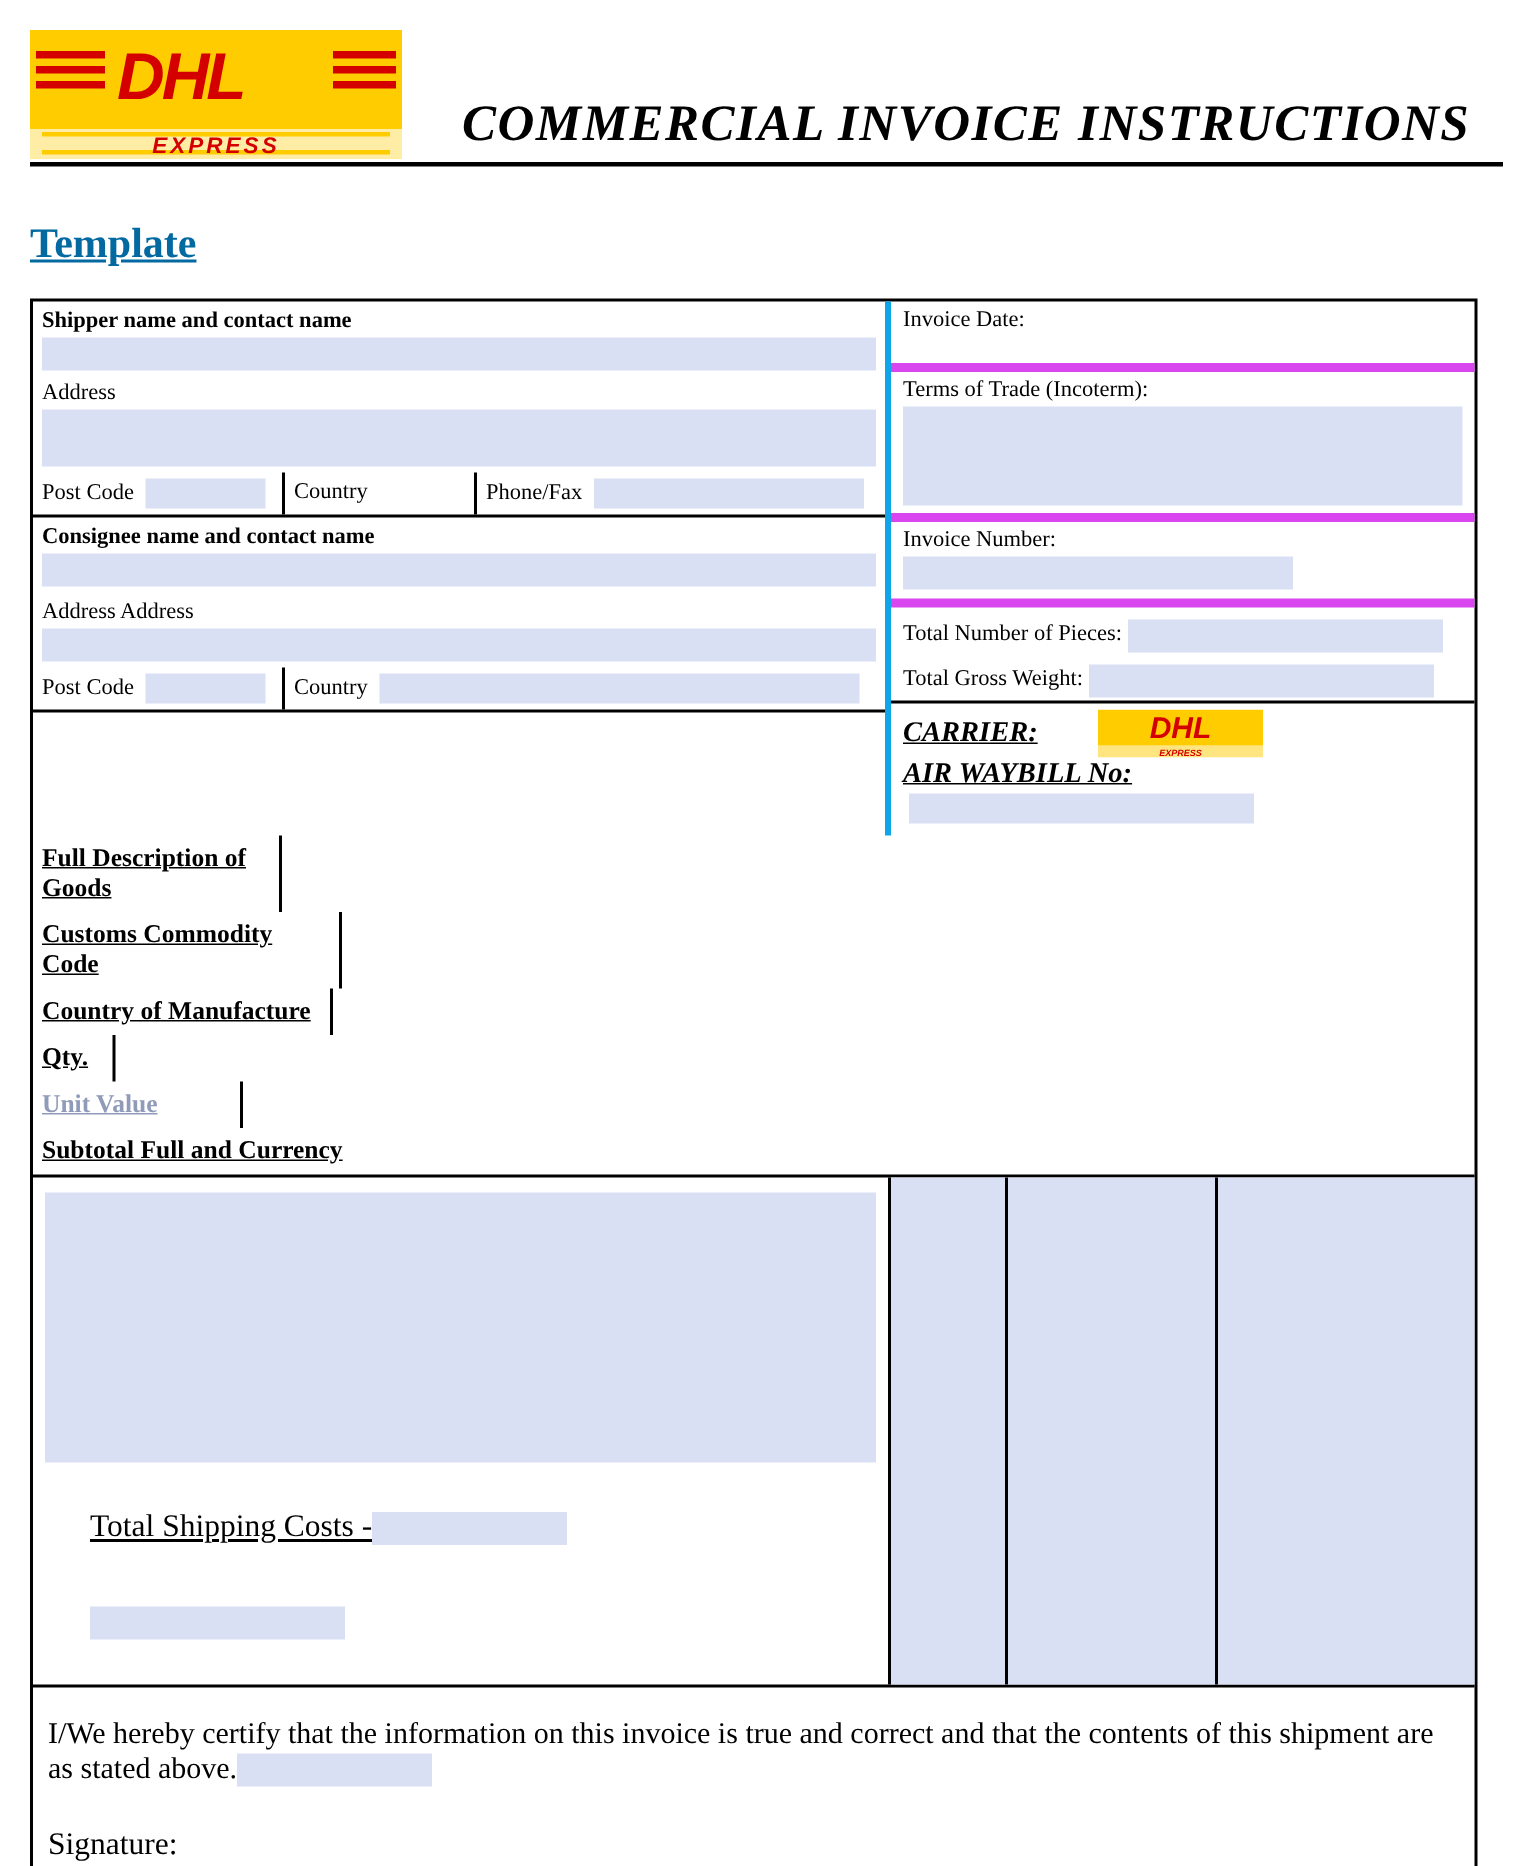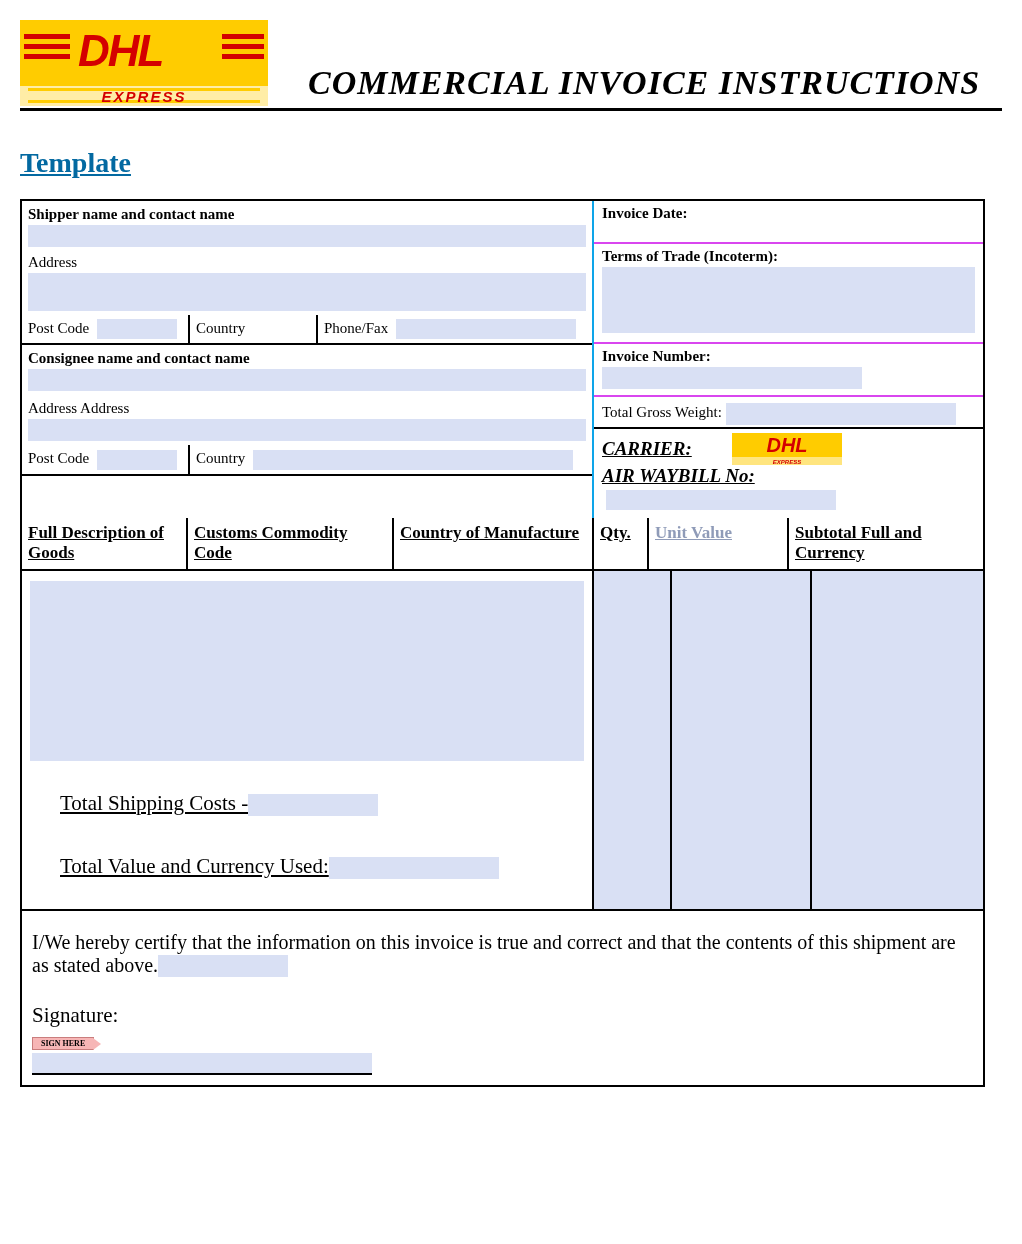--- a/index.html
+++ b/index.html
@@ -42,21 +42,21 @@
     margin: 20px 0 20px 0;
   }
 
   
   .form {
     border: 2px solid #000;
     width: 965px;
     font-size: 16px;
   }
   .row { display: flex; }
-  .left-col { width: 572px; border-right: 2px solid #0ea5e9; }
+  .left-col { width: 572px; border-right: 4px solid #0ea5e9; }
   .right-col { flex: 1; }
 
   .box {
     border-bottom: 2px solid #000;
     padding: 4px 6px 4px 6px;
     position: relative;
   }
   .box.no-bottom { border-bottom:none; }
   .lbl { font-size: 15px; }
   .lbl.bold { font-weight: bold; }
@@ -81,21 +81,21 @@
   .co { width:128px;}
   .pf { flex:1;}
 
   
   .duo { display:flex; }
   .duo > div { padding:4px 6px; }
   .duo > div:first-child{ width:168px; border-right:2px solid #000;}
   .duo > div:last-child{ flex:1;}
 
   
-  .ihdr { display:flex; border-bottom:2px solid #000;}
+  .ihdr { display:flex; border-bottom:2px solid #000;flex-direction:column;}
   .ihdr > div {
     padding: 5px 6px 6px 6px;
     font-weight:bold;
     font-size:17px;
     text-decoration: underline;
   }
   .ihdr .c1{ width:166px; border-right:2px solid #000;}
   .ihdr .c2{ width:206px; border-right:2px solid #000;}
   .ihdr .c3{ width:200px; border-right:2px solid #000;}
   .ihdr .c4{ width:55px; border-right:2px solid #000; color:#000000;}
@@ -126,21 +126,21 @@
     background:#d9e0f4;
     vertical-align:middle;
   }
   .totline2 .after-fill{ width:170px; }
   .spacer{ height:26px;}
 
   
   .right-stack .rbox{
     padding:4px 8px 2px 8px;
   }
-  .right-stack .rbox.bord{ border-bottom:2px solid #d946ef;font-weight:bold;}
+  .right-stack .rbox.bord{ border-bottom:6px solid #d946ef;}
   .right-stack .rlabel{ font-size:15px; display:block; }
   .right-stack .rfill{
     display:inline-block;
     background:#d9e0f4;
     height:22px;
     vertical-align:middle;
     margin-top:2px;
   }
 
   .carrier-block{
@@ -294,20 +294,24 @@
         <span class="rfill" style="width:100%;height:1px; background:transparent;"></span>
       </div>
       <div class="rbox bord" style="height:100px;">
         <span class="rlabel">Terms of Trade (Incoterm):</span>
         <div class="rfill" style="width:100%;height:66px; display:block;"></div>
       </div>
       <div class="rbox bord" style="padding-bottom:6px;">
         <span class="rlabel">Invoice Number:</span>
         <span class="rfill" style="width:260px;"></span>
       </div>
+      <div class="rbox" style="padding-top:6px;">
+        <span class="rlabel" style="display:inline;">Total Number of Pieces:</span>
+        <span class="rfill" style="width:210px;"></span>
+      </div>
       <div class="rbox">
         <span class="rlabel" style="display:inline;">Total Gross Weight:</span>
         <span class="rfill" style="width:230px;"></span>
       </div>
       <div class="carrier-block">
         <div class="carrier-line">
           <span>CARRIER:</span>
           <svg class="mini-logo" width="110" height="32" viewBox="0 0 110 32">
             <rect x="0" y="0" width="110" height="24" fill="#ffcc00"></rect>
             <text x="55" y="19" text-anchor="middle" font-family="Arial Black, Arial" font-size="20" font-weight="900" font-style="italic" fill="#d40000">DHL</text>
@@ -332,21 +336,21 @@
   </div>
 
   <div class="ibody">
     <div class="cleft">
       <div class="desc-fill"></div>
       <div class="totline">
         <span>Total Shipping Costs -</span><span class="after-fill"></span>
       </div>
       <div class="spacer"></div>
       <div class="totline totline2">
-        <span>Total Value and Currency Used:</span><span class="after-fill"></span>
+        <span class="after-fill"></span>
       </div>
     </div>
     <div class="c4"></div>
     <div class="c5"></div>
     <div class="c6"></div>
   </div>
 
   <div class="cert">
     <span>I/We hereby certify that the information on this invoice is true and correct and that the contents of this shipment are as stated above.</span><span class="after-fill"></span>
 

